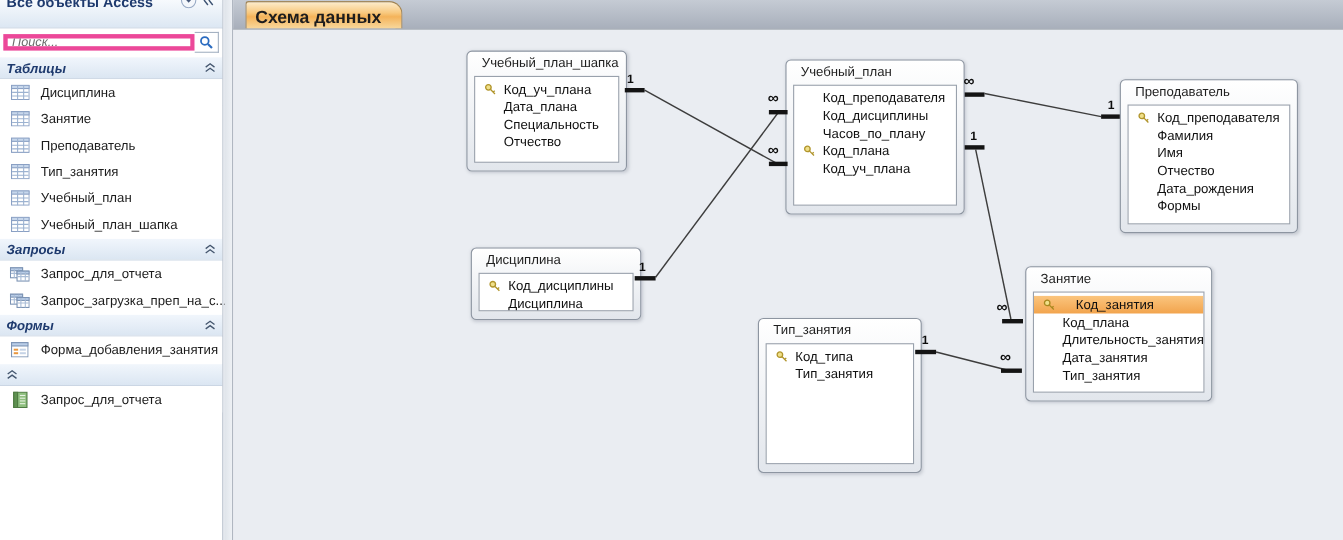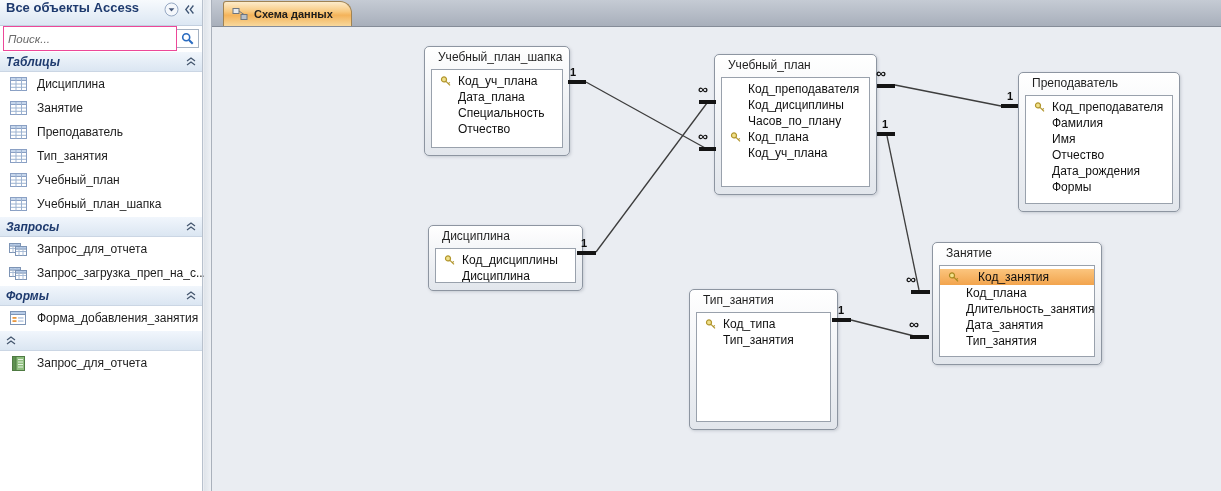--- a/index.html
+++ b/index.html
@@ -5,47 +5,47 @@
   * { margin:0; padding:0; box-sizing:border-box; }
   html,body { width:1221px; height:491px; overflow:hidden; }
   body { font-family:"Liberation Sans", sans-serif; background:#eaedf2; }
   .app { position:relative; width:1221px; height:491px; }
 
   
   .sidebar { position:absolute; left:0; top:0; width:203px; height:491px;
              background:#ffffff; border-right:1px solid #b8c1cd; }
   .pane-divider { position:absolute; left:204px; top:0; width:8px; height:491px;
              background:linear-gradient(90deg,#dfe4ea,#eef1f5); border-right:1px solid #aab1bc; }
-  .pane-header { height:26px; display:flex; align-items:flex-start; padding:0 4px 16px 6px;
+  .pane-header { height:26px; display:flex; align-items:flex-end; padding:0 4px 16px 6px;
              background:linear-gradient(#f7fafd,#dce7f3); border-bottom:1px solid #c2cfdf; }
   .pane-title { flex:1; font-size:13px; font-weight:bold; color:#1e3a6e; white-space:nowrap; }
   .pane-btn { width:18px; height:18px; display:flex; align-items:center; justify-content:center; cursor:default; }
   .search-row { height:25px; display:flex; align-items:center; padding:2px 3px; background:#fff; }
-  .search-input { flex:1; height:25px; border:1px solid #ec4899; font-family:"Liberation Sans",sans-serif;
+  .search-input { flex:1; height:15px; border:4px solid #ec4899; font-family:"Liberation Sans",sans-serif;
              font-size:11.5px; font-style:italic; color:#444; padding:0 4px; outline:none; }
   .search-input::placeholder { color:#6b6b6b; font-style:italic; }
   .search-btn { width:22px; height:19px; border:1px solid #a5b2c2; border-left:none; background:#fff;
              display:flex; align-items:center; justify-content:center; }
   .section-header { height:21px; display:flex; align-items:center; padding:0 6px;
              background:linear-gradient(#f1f6fc,#dbe6f2); border-top:1px solid #ffffff;
              border-bottom:1px solid #cbd6e4;font-style:italic; }
   .section-label { flex:1; font-size:12px; font-weight:bold; color:#1e3a6e; }
   .nav-item { height:24px; display:flex; align-items:center; padding-left:9px; gap:10px;
              background:#fff; font-size:12px; color:#1c1c1c; white-space:nowrap; }
   .nav-item .ic { width:18px; display:flex; justify-content:center; }
 
   
   .main { position:absolute; left:212px; top:0; width:1009px; height:491px; }
   .tabbar { position:relative; height:27px;
             background:linear-gradient(#c5cbd4,#a8afbb); border-bottom:1px solid #858c98; }
   .doc-tab { position:absolute; left:11px; top:1px; height:25px; display:flex; align-items:center;
             gap:6px; padding:0 18px 0 8px; border:1px solid #a08353; border-bottom:none;
             border-radius:3px 12px 0 0;
             background:linear-gradient(#fdeccb 0%,#f8c97f 40%,#f4b35a 55%,#f8d89c 100%);
-            font-size:11px; font-weight:bold; color:#1d1d1d; }
+            font-size:16px; font-weight:bold; color:#1d1d1d;flex-direction:column; }
 
   
   .canvas { position:absolute; left:0; top:27px; width:1009px; height:464px; background:#eaedf2; }
   .lines-svg { position:absolute; left:0; top:0; width:1009px; height:464px; }
   .lines-svg line { stroke:#3d3d3d; stroke-width:1.3; }
 
   .tbox { position:absolute; border:1px solid #8d95a1; border-radius:5px;
           background:linear-gradient(#ffffff,#e2e6ec); box-shadow:1px 1px 3px rgba(90,100,115,.25); }
   .tbox .ttitle { height:21px; line-height:21px; padding-left:13px; font-size:12px; color:#1f1f1f;
           white-space:nowrap; overflow:hidden; }

